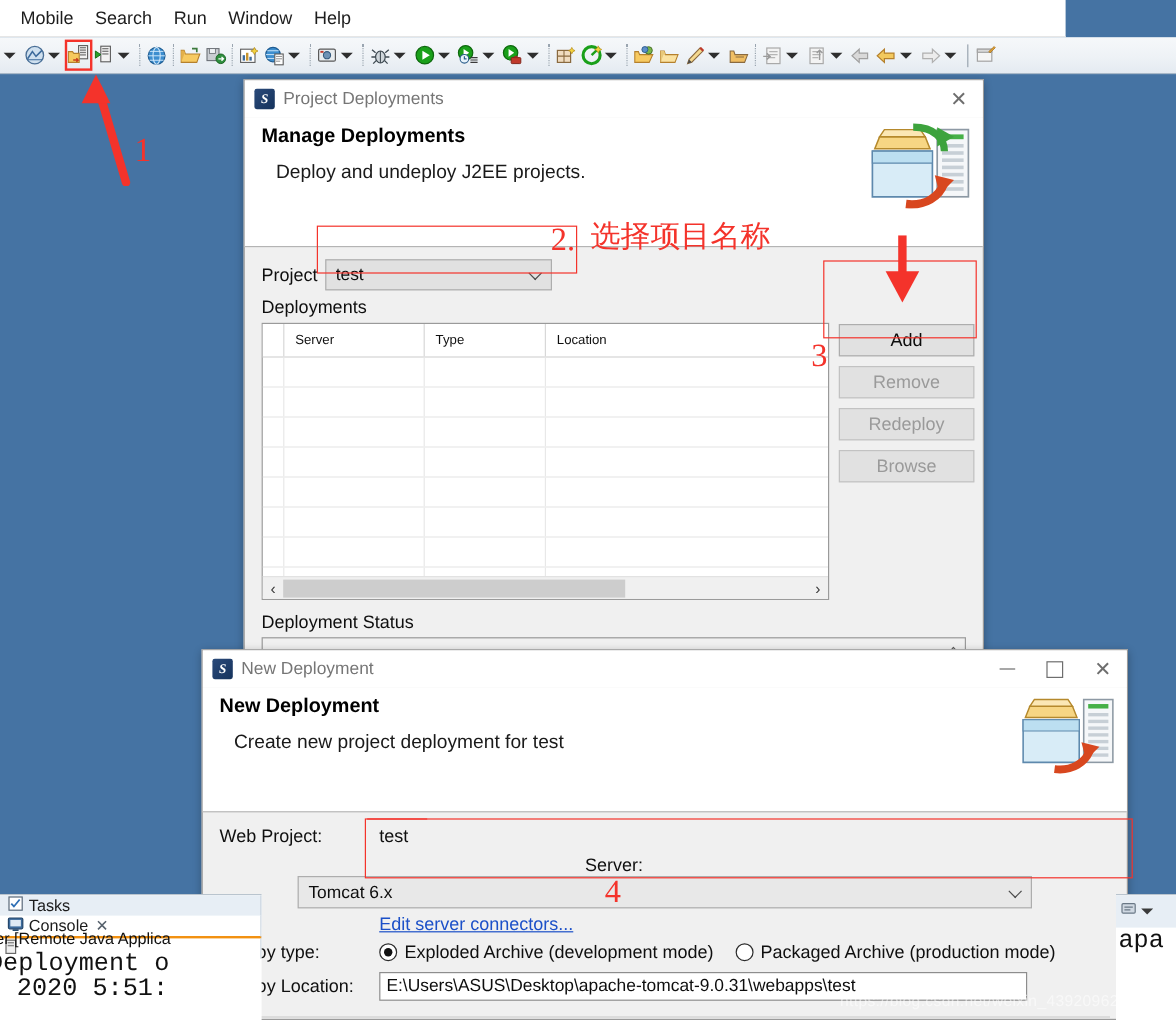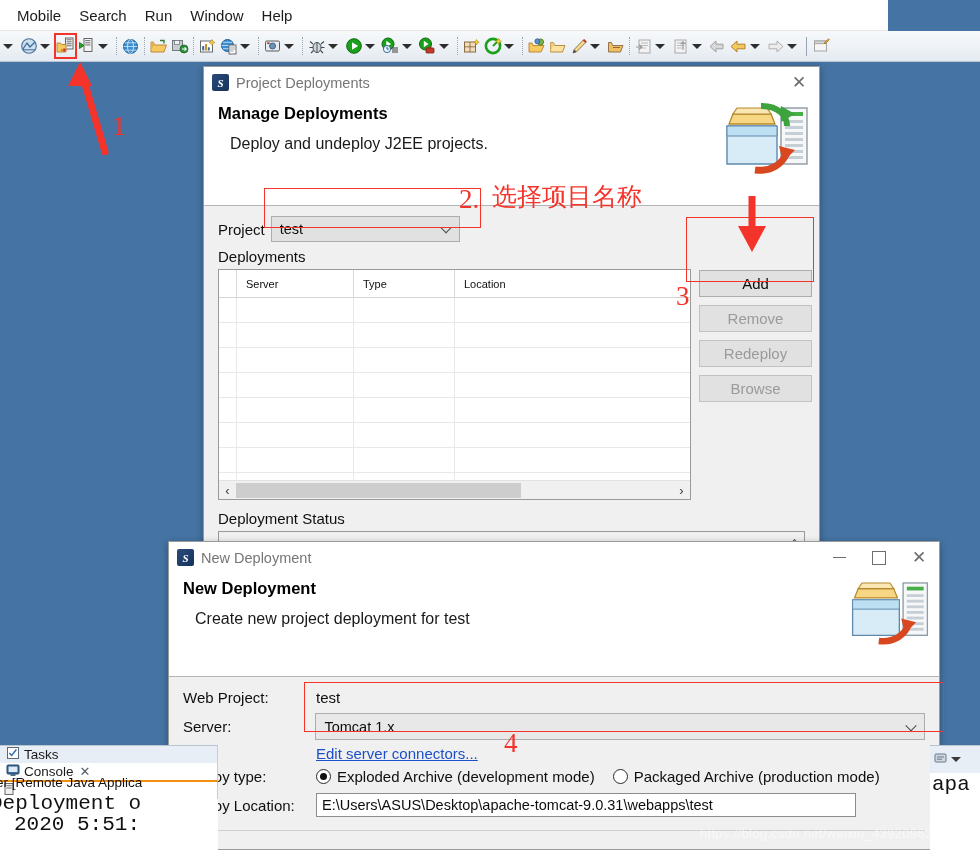--- a/index.html
+++ b/index.html
@@ -679,24 +679,24 @@
       </div>
     </div>
 
     <div class="dlg-body" style="padding:12px 14px 0 14px;">
 
       <div style="display:flex; align-items:center; margin-bottom:7px;">
         <span class="lbl" style="width:133px;">Web Project:</span>
         <span class="lbl">test</span>
       </div>
 
-      <div style="display:flex; align-items:center; margin-bottom:5px;">
+      <div style="display:flex; align-items:center; margin-bottom:5px;flex-direction:column;">
         <span class="lbl" style="width:133px;">Server:</span>
         <div class="combo" style="width:612px; height:27px; background:#e8e8e8;">
-          <span>Tomcat  1.x</span>
+          <span>Tomcat  6.x</span>
           <i class="chev"></i>
         </div>
       </div>
 
       <div style="display:flex; align-items:center; margin-bottom:6px;">
         <span style="width:133px;"></span>
         <a class="linklike" href="#">Edit server connectors...</a>
       </div>
 
       <div style="display:flex; align-items:center; margin-bottom:8px;">

